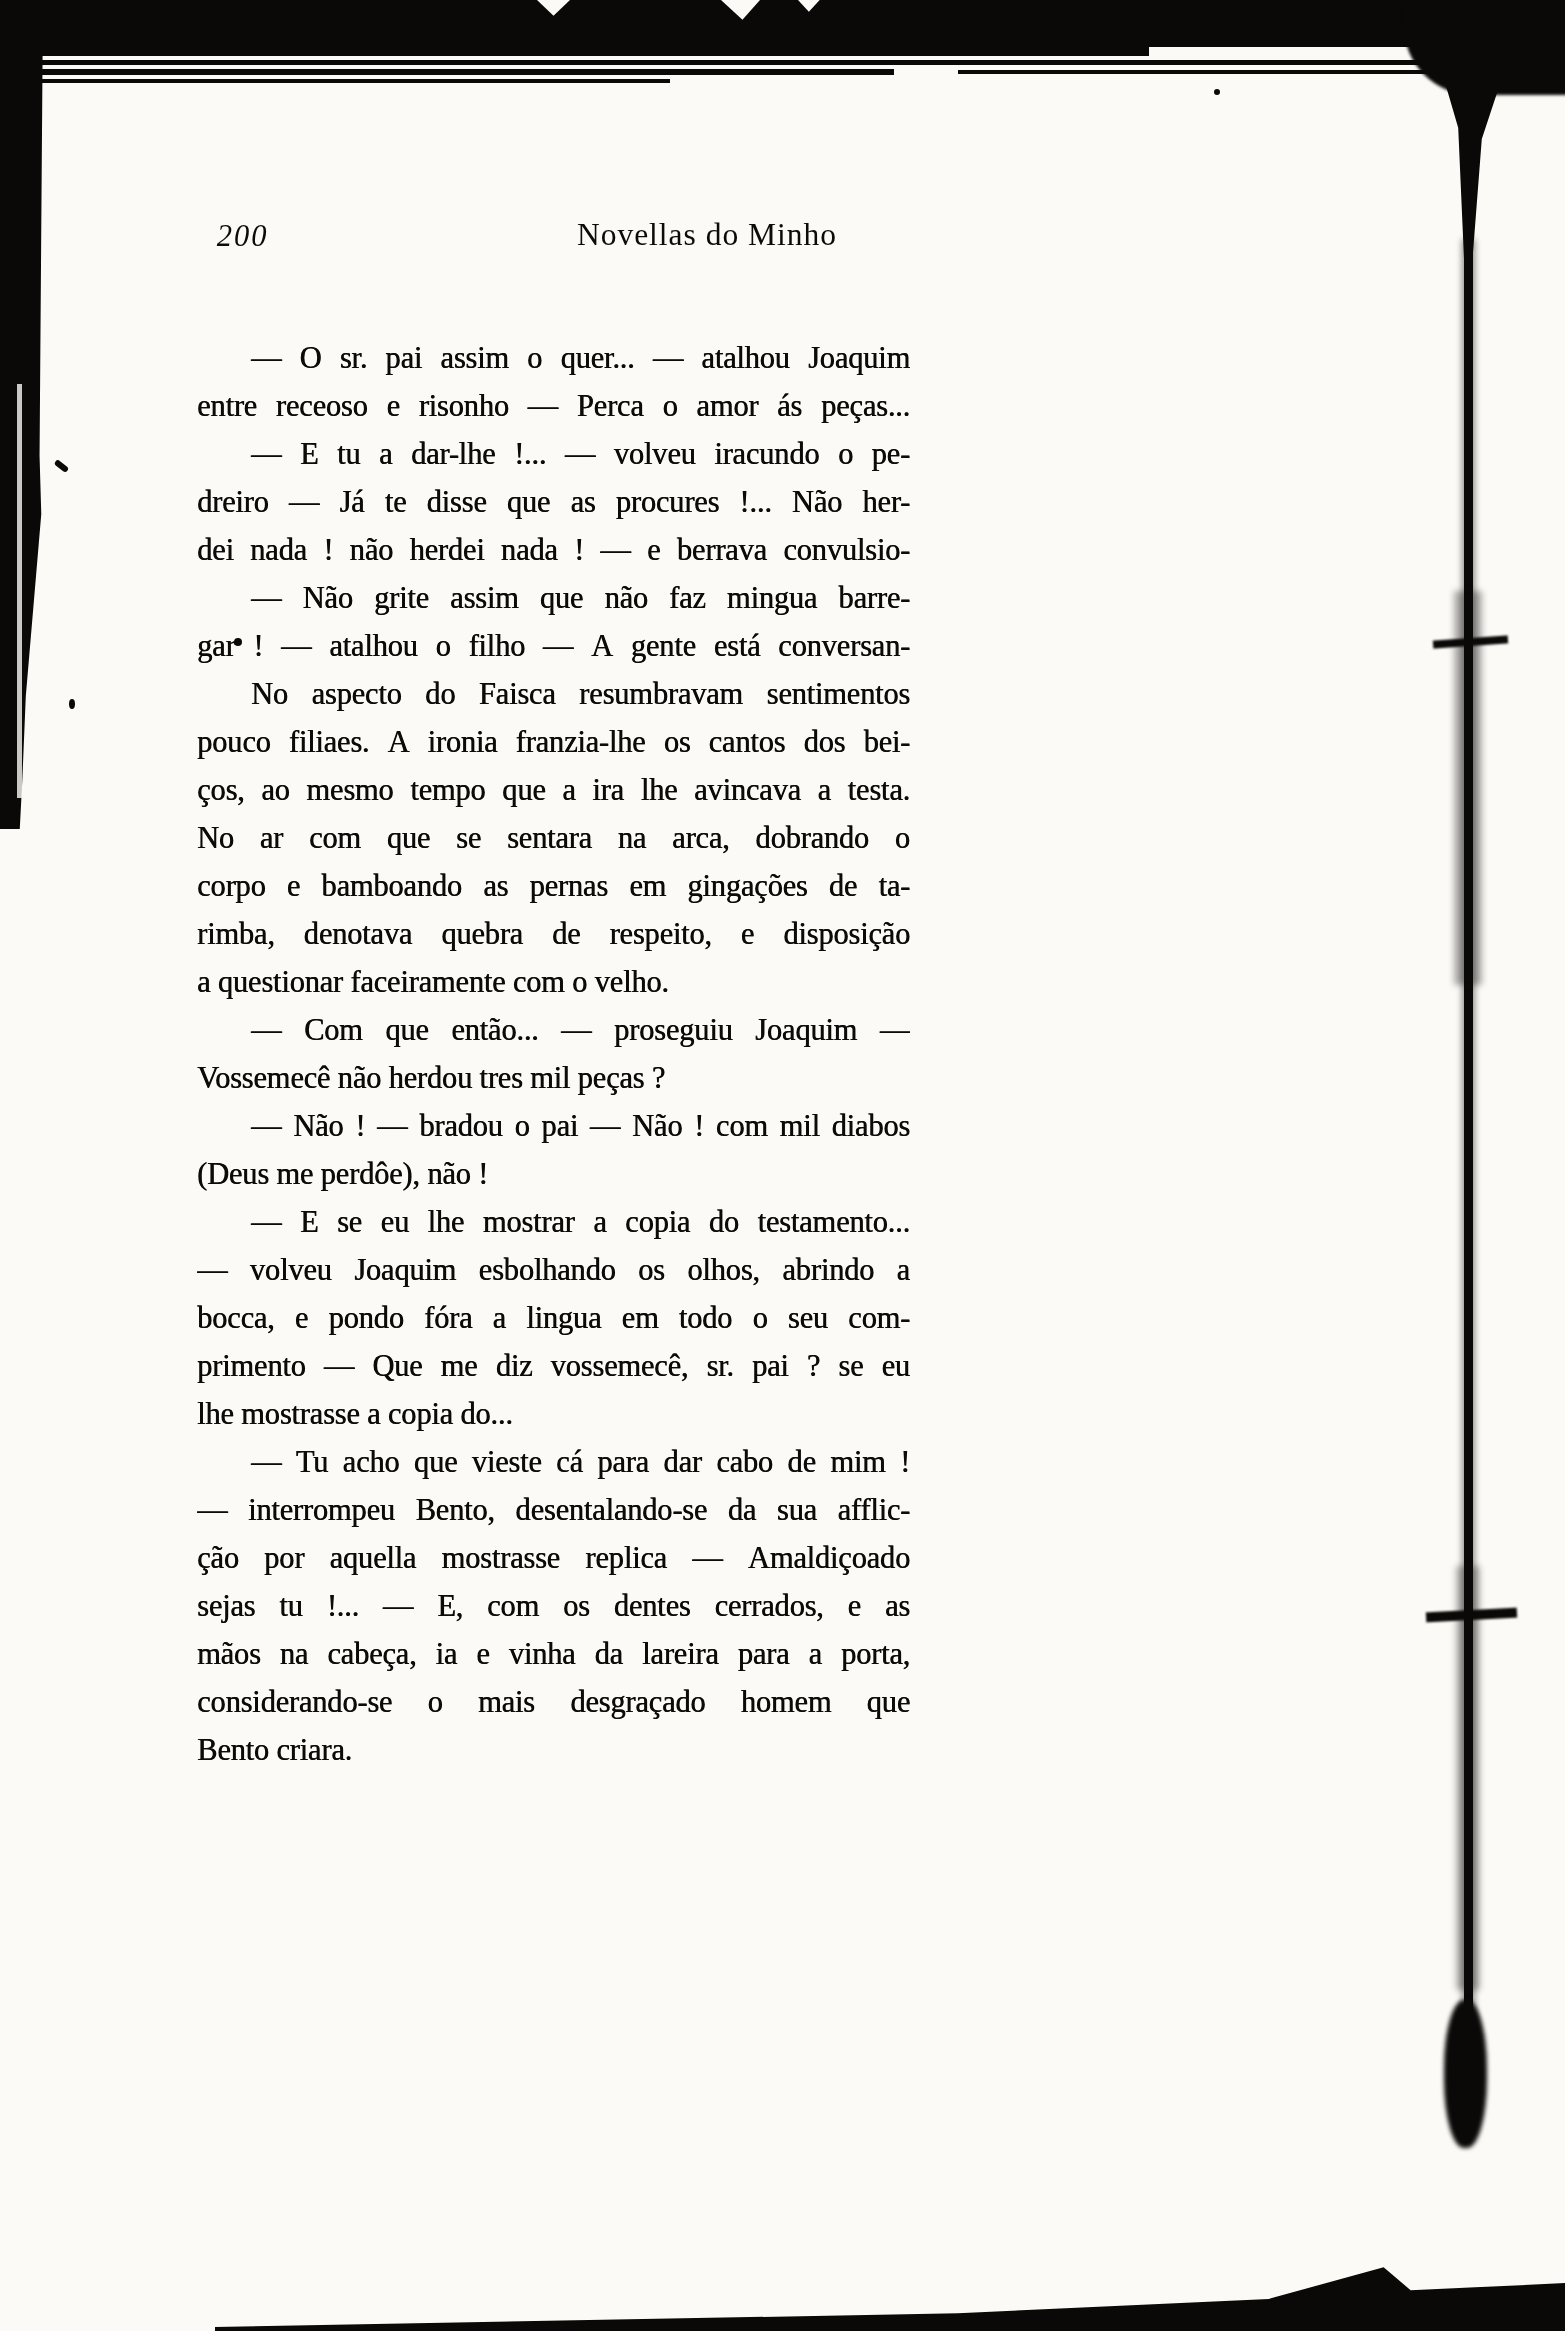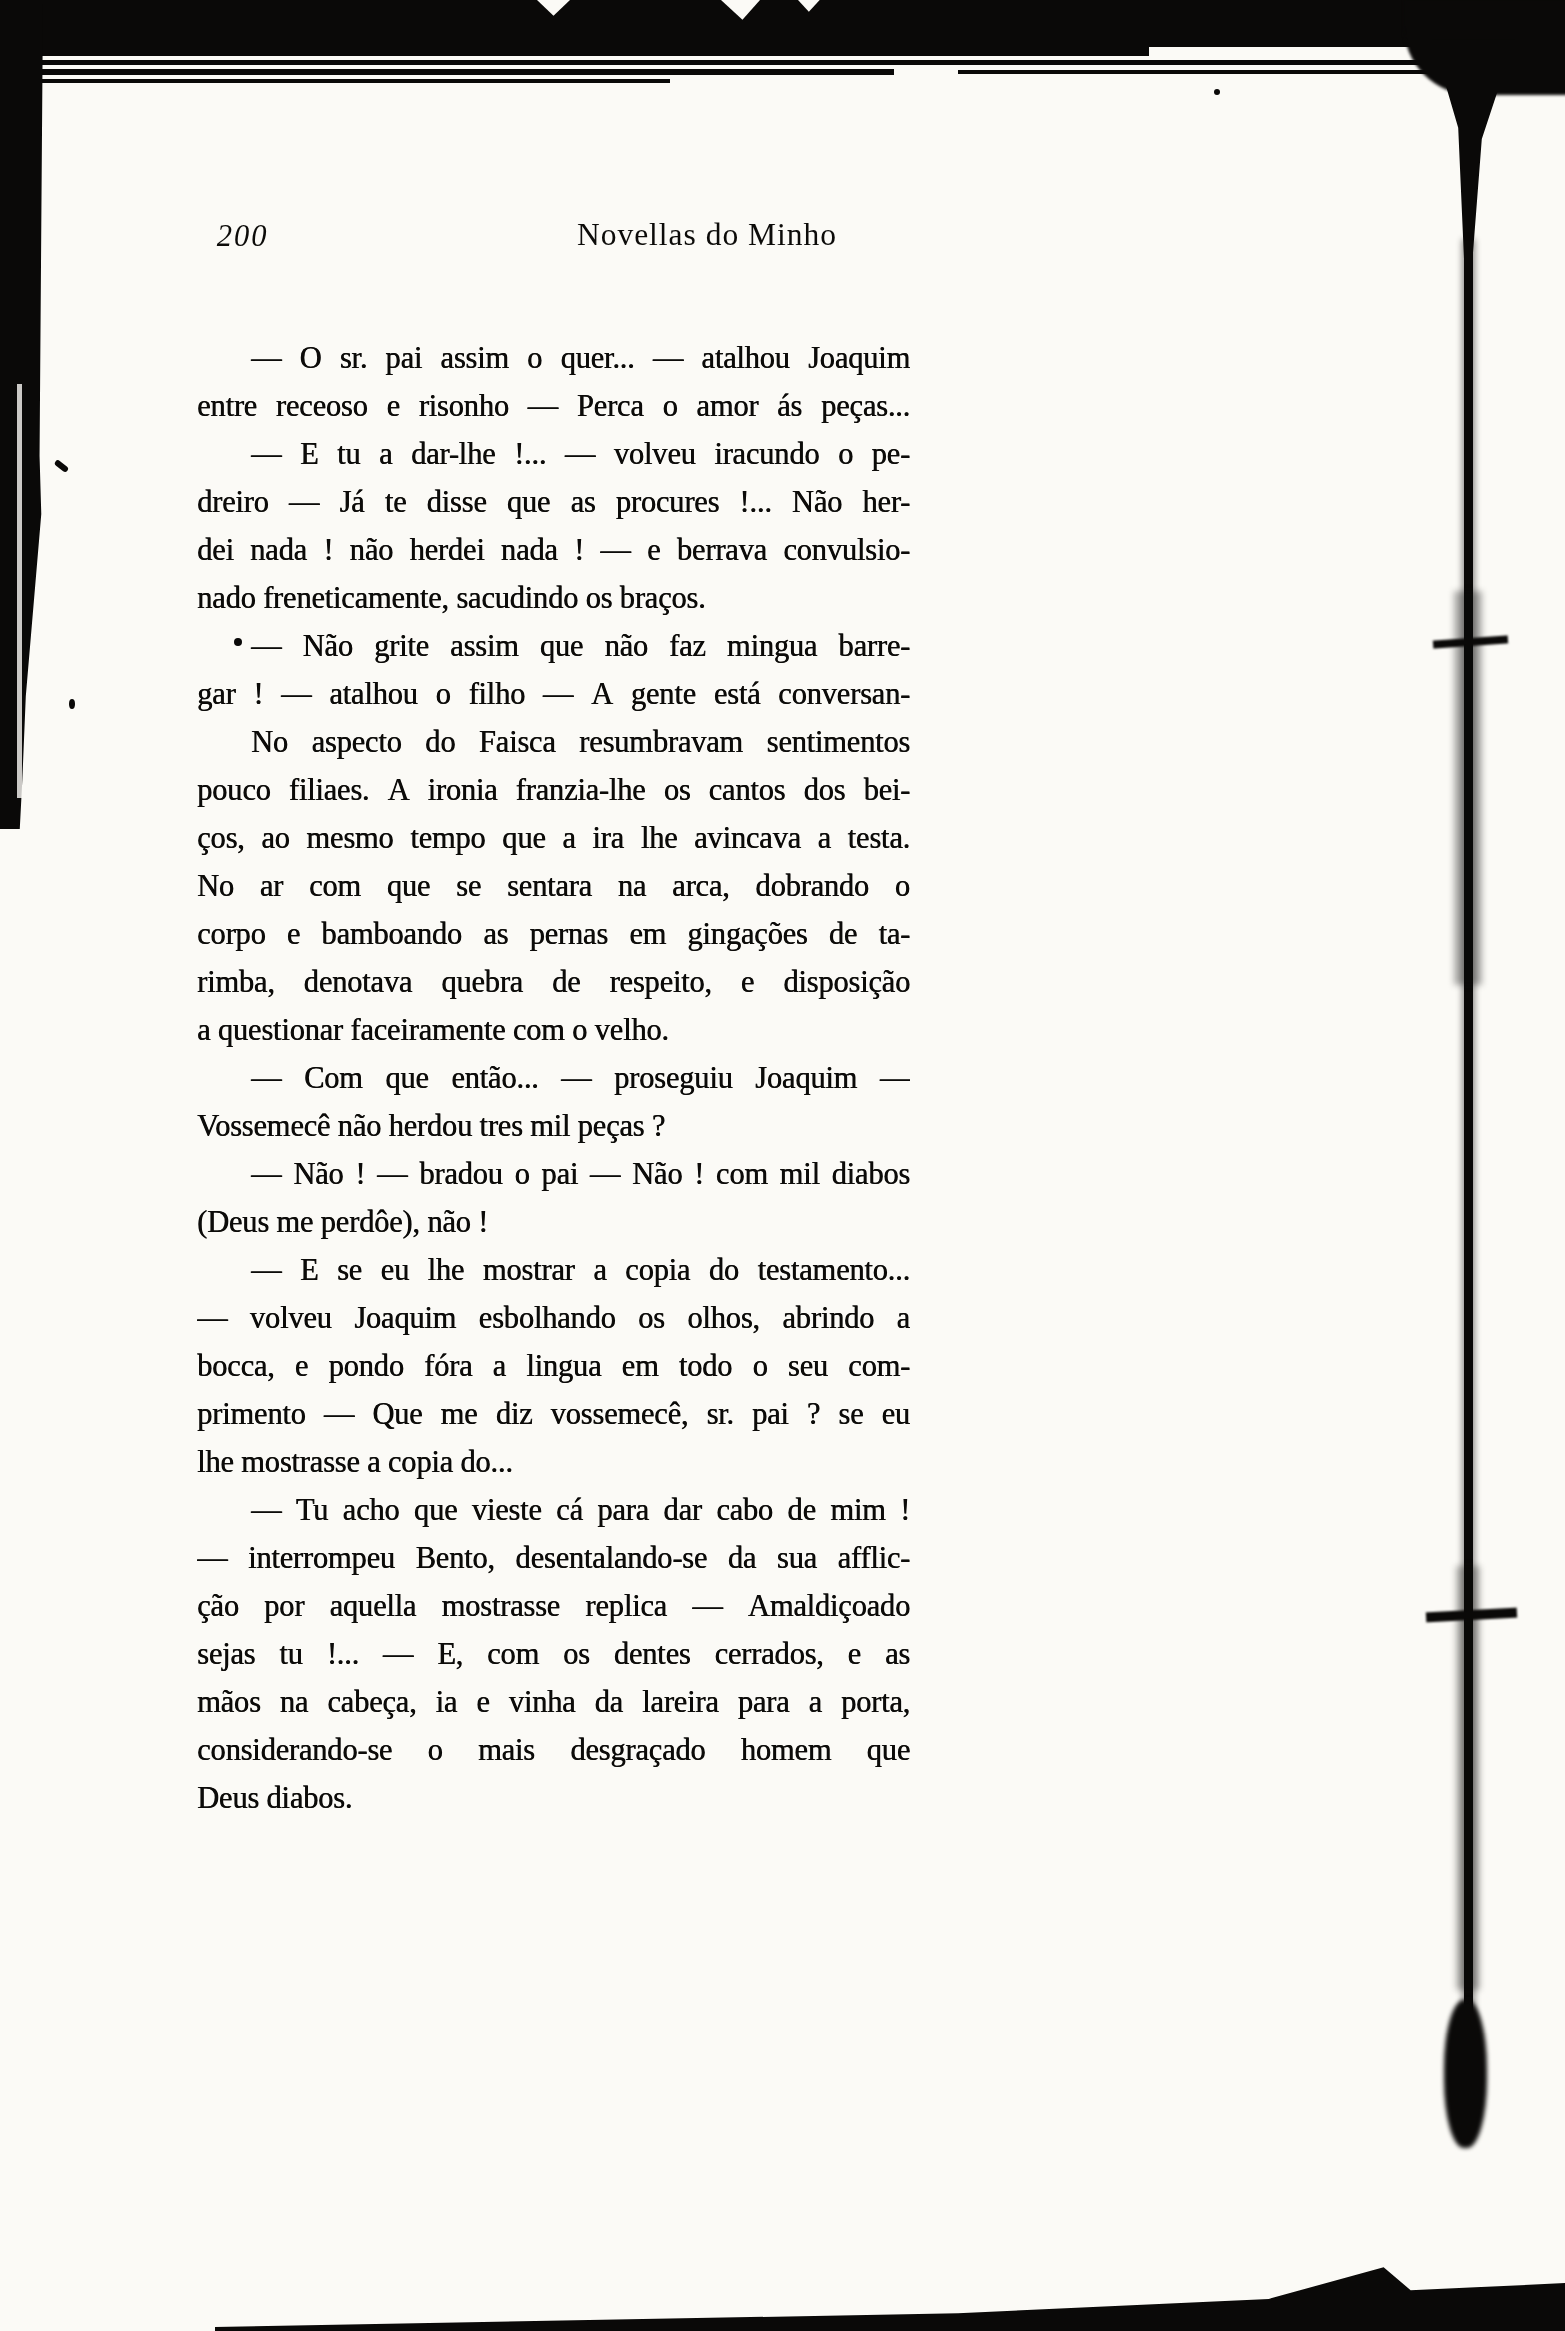--- a/index.html
+++ b/index.html
@@ -160,21 +160,20 @@
         <span>!</span>
         <span>não</span>
         <span>herdei</span>
         <span>nada</span>
         <span>!</span>
         <span>—</span>
         <span>e</span>
         <span>berrava</span>
         <span>convulsio-</span>
       </div>
-      <div class="tl">nado freneticamente, sacudindo os braços.</div>
       <div class="tl ind just">
         <span>—</span>
         <span>Não</span>
         <span>grite</span>
         <span>assim</span>
         <span>que</span>
         <span>não</span>
         <span>faz</span>
         <span>mingua</span>
         <span>barre-</span>
@@ -392,17 +391,17 @@
         <span>porta,</span>
       </div>
       <div class="tl just">
         <span>considerando-se</span>
         <span>o</span>
         <span>mais</span>
         <span>desgraçado</span>
         <span>homem</span>
         <span>que</span>
       </div>
-      <div class="tl">Deus diabos.</div>
+      <div class="tl">Bento criara.</div>
     </div>
 
 </div>
 
 
 </body></html>

